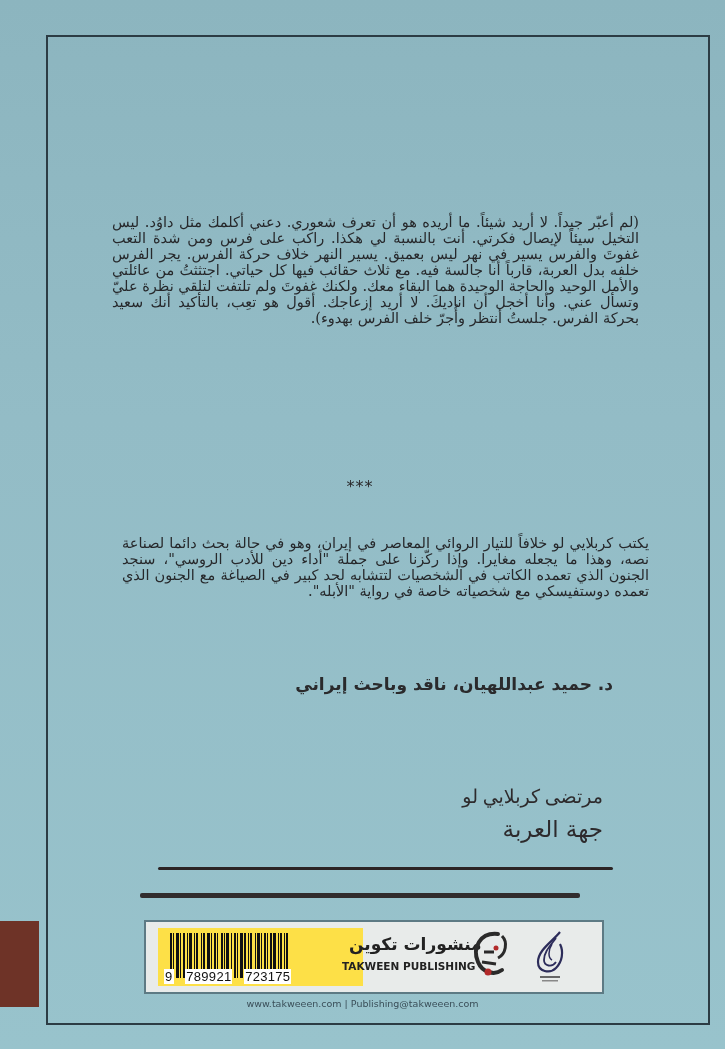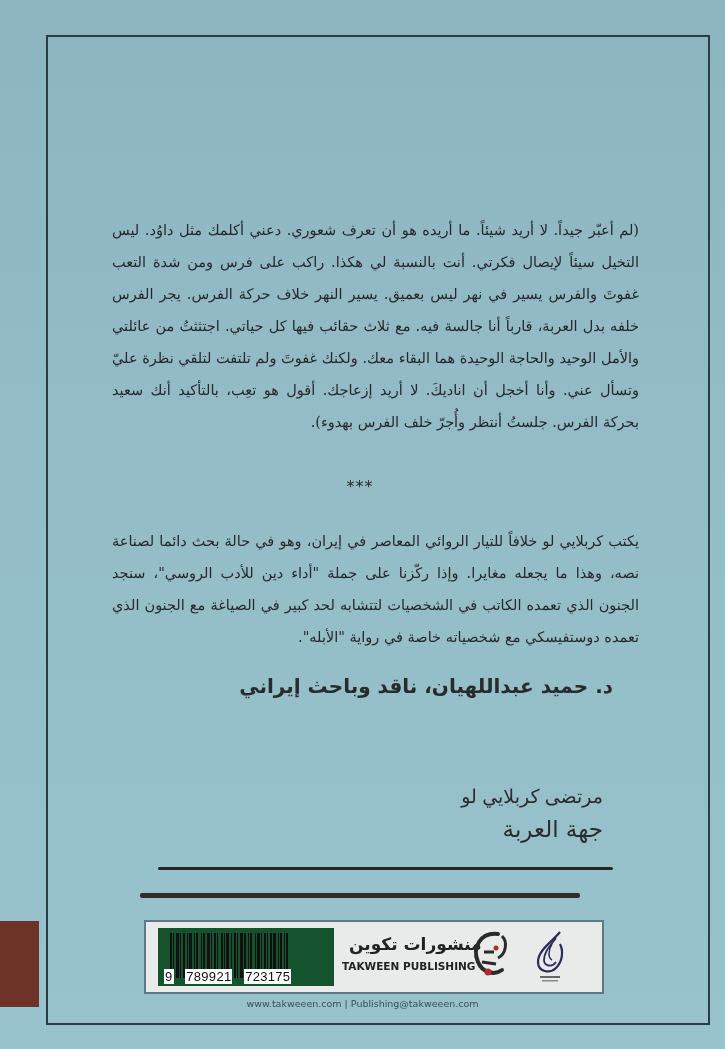--- a/index.html
+++ b/index.html
@@ -17,53 +17,53 @@
       position: absolute; left: 0; top: 921px; width: 39px; height: 86px;
       background: #6e3327;
     }
     .frame {
       position: absolute; left: 46px; top: 35px; width: 660px; height: 986px;
       border: 2px solid #2c3c44;
       box-sizing: content-box;
     }
     .text-block {
       position: absolute; direction: rtl; text-align: justify;
-      font-family: "DejaVu Serif", serif; font-size: 14.5px; line-height: 32px;
+      font-family: "DejaVu Serif", serif; font-size: 14.5px; line-height: 16px;
       color: #26282b;
     }
     .para1 { left: 112px; top: 214px; width: 527px; }
     .para2 { left: 112px; top: 525px; width: 527px; }
     .stars {
       position: absolute; left: 330px; top: 477px; width: 60px; text-align: center;
       font-size: 16px; letter-spacing: 1px; color: #2a2a2c;
     }
     .credit {
       position: absolute; right: 112px; top: 674px; direction: rtl;
-      font-family: "DejaVu Sans", sans-serif; font-weight: bold; font-size: 20px; color: #2a2a2c;
+      font-family: "DejaVu Sans", sans-serif; font-weight: bold; font-size: 17px; color: #2a2a2c;
     }
     .author {
       position: absolute; right: 122px; top: 785px; direction: rtl;
-      font-family: Liberation Sans, sans-serif; font-size: 19px; color: #2d2a2c;
+      font-family: Liberation Serif, serif; font-size: 19px; color: #2d2a2c;
     }
     .title {
       position: absolute; right: 122px; top: 816px; direction: rtl;
       font-family: "DejaVu Sans", sans-serif; font-weight: normal; font-size: 23px; color: #2d2a2c;
     }
     .stroke {
       position: absolute; background: #2b2424; border-radius: 2px;
     }
     .stroke-1 { left: 158px; top: 867px; width: 455px; height: 3px; }
     .stroke-2 { left: 140px; top: 893px; width: 440px; height: 5px; opacity: 0.95; }
     .publisher-box {
       position: absolute; left: 144px; top: 920px; width: 456px; height: 70px;
       background: #e8ebea; border: 2px solid #5d7a84;
     }
     .barcode {
-      position: absolute; left: 12px; top: 6px; width: 176px; height: 58px;
-      background: #14532d;
+      position: absolute; left: 12px; top: 6px; width: 205px; height: 58px;
+      background: #fde047;
     }
     .bars {
       position: absolute; left: 12px; top: 5px; width: 155px; height: 45px;
       display: flex; align-items: stretch;
     }
     .bars span { display: block; background: #111; height: 100%; }
     .isbn {
       position: absolute; left: 6px; bottom: 2px; width: 165px;
       font-family: "Liberation Sans", sans-serif; font-size: 13px; color: #111;
       letter-spacing: 0.3px; background: transparent;
@@ -92,21 +92,21 @@
 <body>
 
 <div class="cover-bg"></div>
 <div class="spine-strip"></div>
 <div class="frame"></div>
 
 <p class="text-block para1" style="margin:0">(لم أعبّر جيداً. لا أريد شيئاً. ما أريده هو أن تعرف شعوري. دعني أكلمك مثل داوُد. ليس التخيل سيئاً لإيصال فكرتي. أنت بالنسبة لي هكذا. راكب على فرس ومن شدة التعب غفوتَ والفرس يسير في نهر ليس بعميق. يسير النهر خلاف حركة الفرس. يجر الفرس خلفه بدل العربة، قارباً أنا جالسة فيه. مع ثلاث حقائب فيها كل حياتي. اجتثثتُ من عائلتي والأمل الوحيد والحاجة الوحيدة هما البقاء معك. ولكنك غفوتَ ولم تلتفت لتلقي نظرة عليّ وتسأل عني. وأنا أخجل أن اناديكَ. لا أريد إزعاجك. أقول هو تعِب، بالتأكيد أنك سعيد بحركة الفرس. جلستُ أنتظر وأُجرّ خلف الفرس بهدوء).</p>
 
 <div class="stars">***</div>
 
-<p class="text-block para2" style="margin:0">يكتب كربلايي لو خلافاً للتيار الروائي المعاصر في إيران، وهو في حالة بحث دائما لصناعة نصه، وهذا ما يجعله مغايرا. وإذا ركّزنا على جملة "أداء دين للأدب الروسي"، سنجد الجنون الذي تعمده الكاتب في الشخصيات لتتشابه لحد كبير في الصياغة مع الجنون الذي تعمده دوستفيسكي مع شخصياته خاصة في رواية "الأبله".</p>
+<p class="text-block para2" style="margin:10px">يكتب كربلايي لو خلافاً للتيار الروائي المعاصر في إيران، وهو في حالة بحث دائما لصناعة نصه، وهذا ما يجعله مغايرا. وإذا ركّزنا على جملة "أداء دين للأدب الروسي"، سنجد الجنون الذي تعمده الكاتب في الشخصيات لتتشابه لحد كبير في الصياغة مع الجنون الذي تعمده دوستفيسكي مع شخصياته خاصة في رواية "الأبله".</p>
 
 <div class="credit">د. حميد عبداللهيان، ناقد وباحث إيراني</div>
 
 <div class="author">مرتضى كربلايي لو</div>
 <div class="title">جهة العربة</div>
 
 <div class="stroke stroke-1"></div>
 <div class="stroke stroke-2"></div>
 
 <div class="publisher-box">

